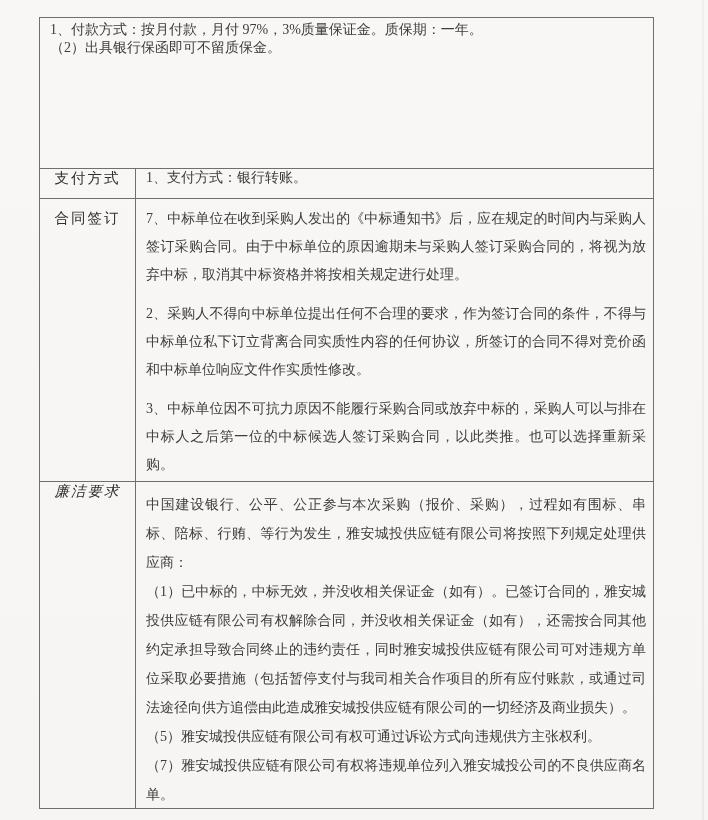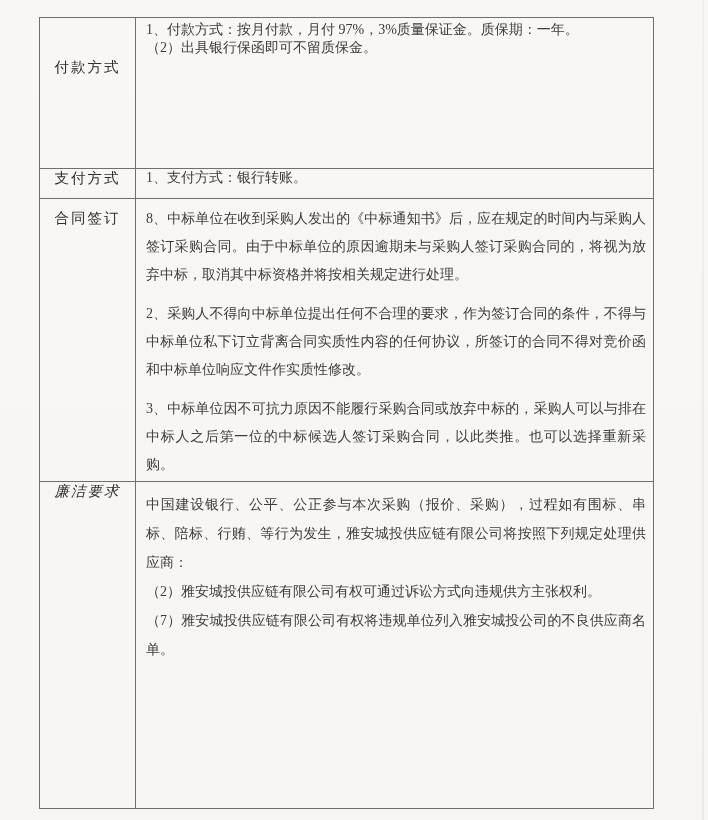--- a/index.html
+++ b/index.html
@@ -67,56 +67,54 @@
   .row-4 .content-cell{padding-top:8px;line-height:29px;}
 </style>
 </head>
 <body>
 
 <div class="page">
 
   <div class="doc-table">
 
     <div class="row row-1">
-      <div class="label-cell">
-        <span>付款方式</span>
-      </div>
       <div class="content-cell">
         <p>1、付款方式：按月付款，月付 97%，3%质量保证金。质保期：一年。</p>
         <p>（2）出具银行保函即可不留质保金。</p>
       </div>
     </div>
 
     <div class="row row-2">
       <div class="label-cell">
         <span>支付方式</span>
       </div>
       <div class="content-cell">
         <p>1、支付方式：银行转账。</p>
       </div>
     </div>
 
     <div class="row row-3">
       <div class="label-cell">
         <span>合同签订</span>
       </div>
       <div class="content-cell">
-        <p>8、中标单位在收到采购人发出的《中标通知书》后，应在规定的时间内与采购人签订采购合同。由于中标单位的原因逾期未与采购人签订采购合同的，将视为放弃中标，取消其中标资格并将按相关规定进行处理。</p>
+        <p>7、中标单位在收到采购人发出的《中标通知书》后，应在规定的时间内与采购人签订采购合同。由于中标单位的原因逾期未与采购人签订采购合同的，将视为放弃中标，取消其中标资格并将按相关规定进行处理。</p>
         <p>2、采购人不得向中标单位提出任何不合理的要求，作为签订合同的条件，不得与中标单位私下订立背离合同实质性内容的任何协议，所签订的合同不得对竞价函和中标单位响应文件作实质性修改。</p>
         <p>3、中标单位因不可抗力原因不能履行采购合同或放弃中标的，采购人可以与排在中标人之后第一位的中标候选人签订采购合同，以此类推。也可以选择重新采购。</p>
       </div>
     </div>
 
     <div class="row row-4">
       <div class="label-cell">
         <span>廉洁要求</span>
       </div>
       <div class="content-cell">
         <p>中国建设银行、公平、公正参与本次采购（报价、采购），过程如有围标、串标、陪标、行贿、等行为发生，雅安城投供应链有限公司将按照下列规定处理供应商：</p>
-        <p>（2）雅安城投供应链有限公司有权可通过诉讼方式向违规供方主张权利。</p>
+        <p>（1）已中标的，中标无效，并没收相关保证金（如有）。已签订合同的，雅安城投供应链有限公司有权解除合同，并没收相关保证金（如有），还需按合同其他约定承担导致合同终止的违约责任，同时雅安城投供应链有限公司可对违规方单位采取必要措施（包括暂停支付与我司相关合作项目的所有应付账款，或通过司法途径向供方追偿由此造成雅安城投供应链有限公司的一切经济及商业损失）。</p>
+        <p>（5）雅安城投供应链有限公司有权可通过诉讼方式向违规供方主张权利。</p>
         <p>（7）雅安城投供应链有限公司有权将违规单位列入雅安城投公司的不良供应商名单。</p>
       </div>
     </div>
 
   </div>
 
   <div class="scan-edge"></div>
 </div>
 
 </body></html>

